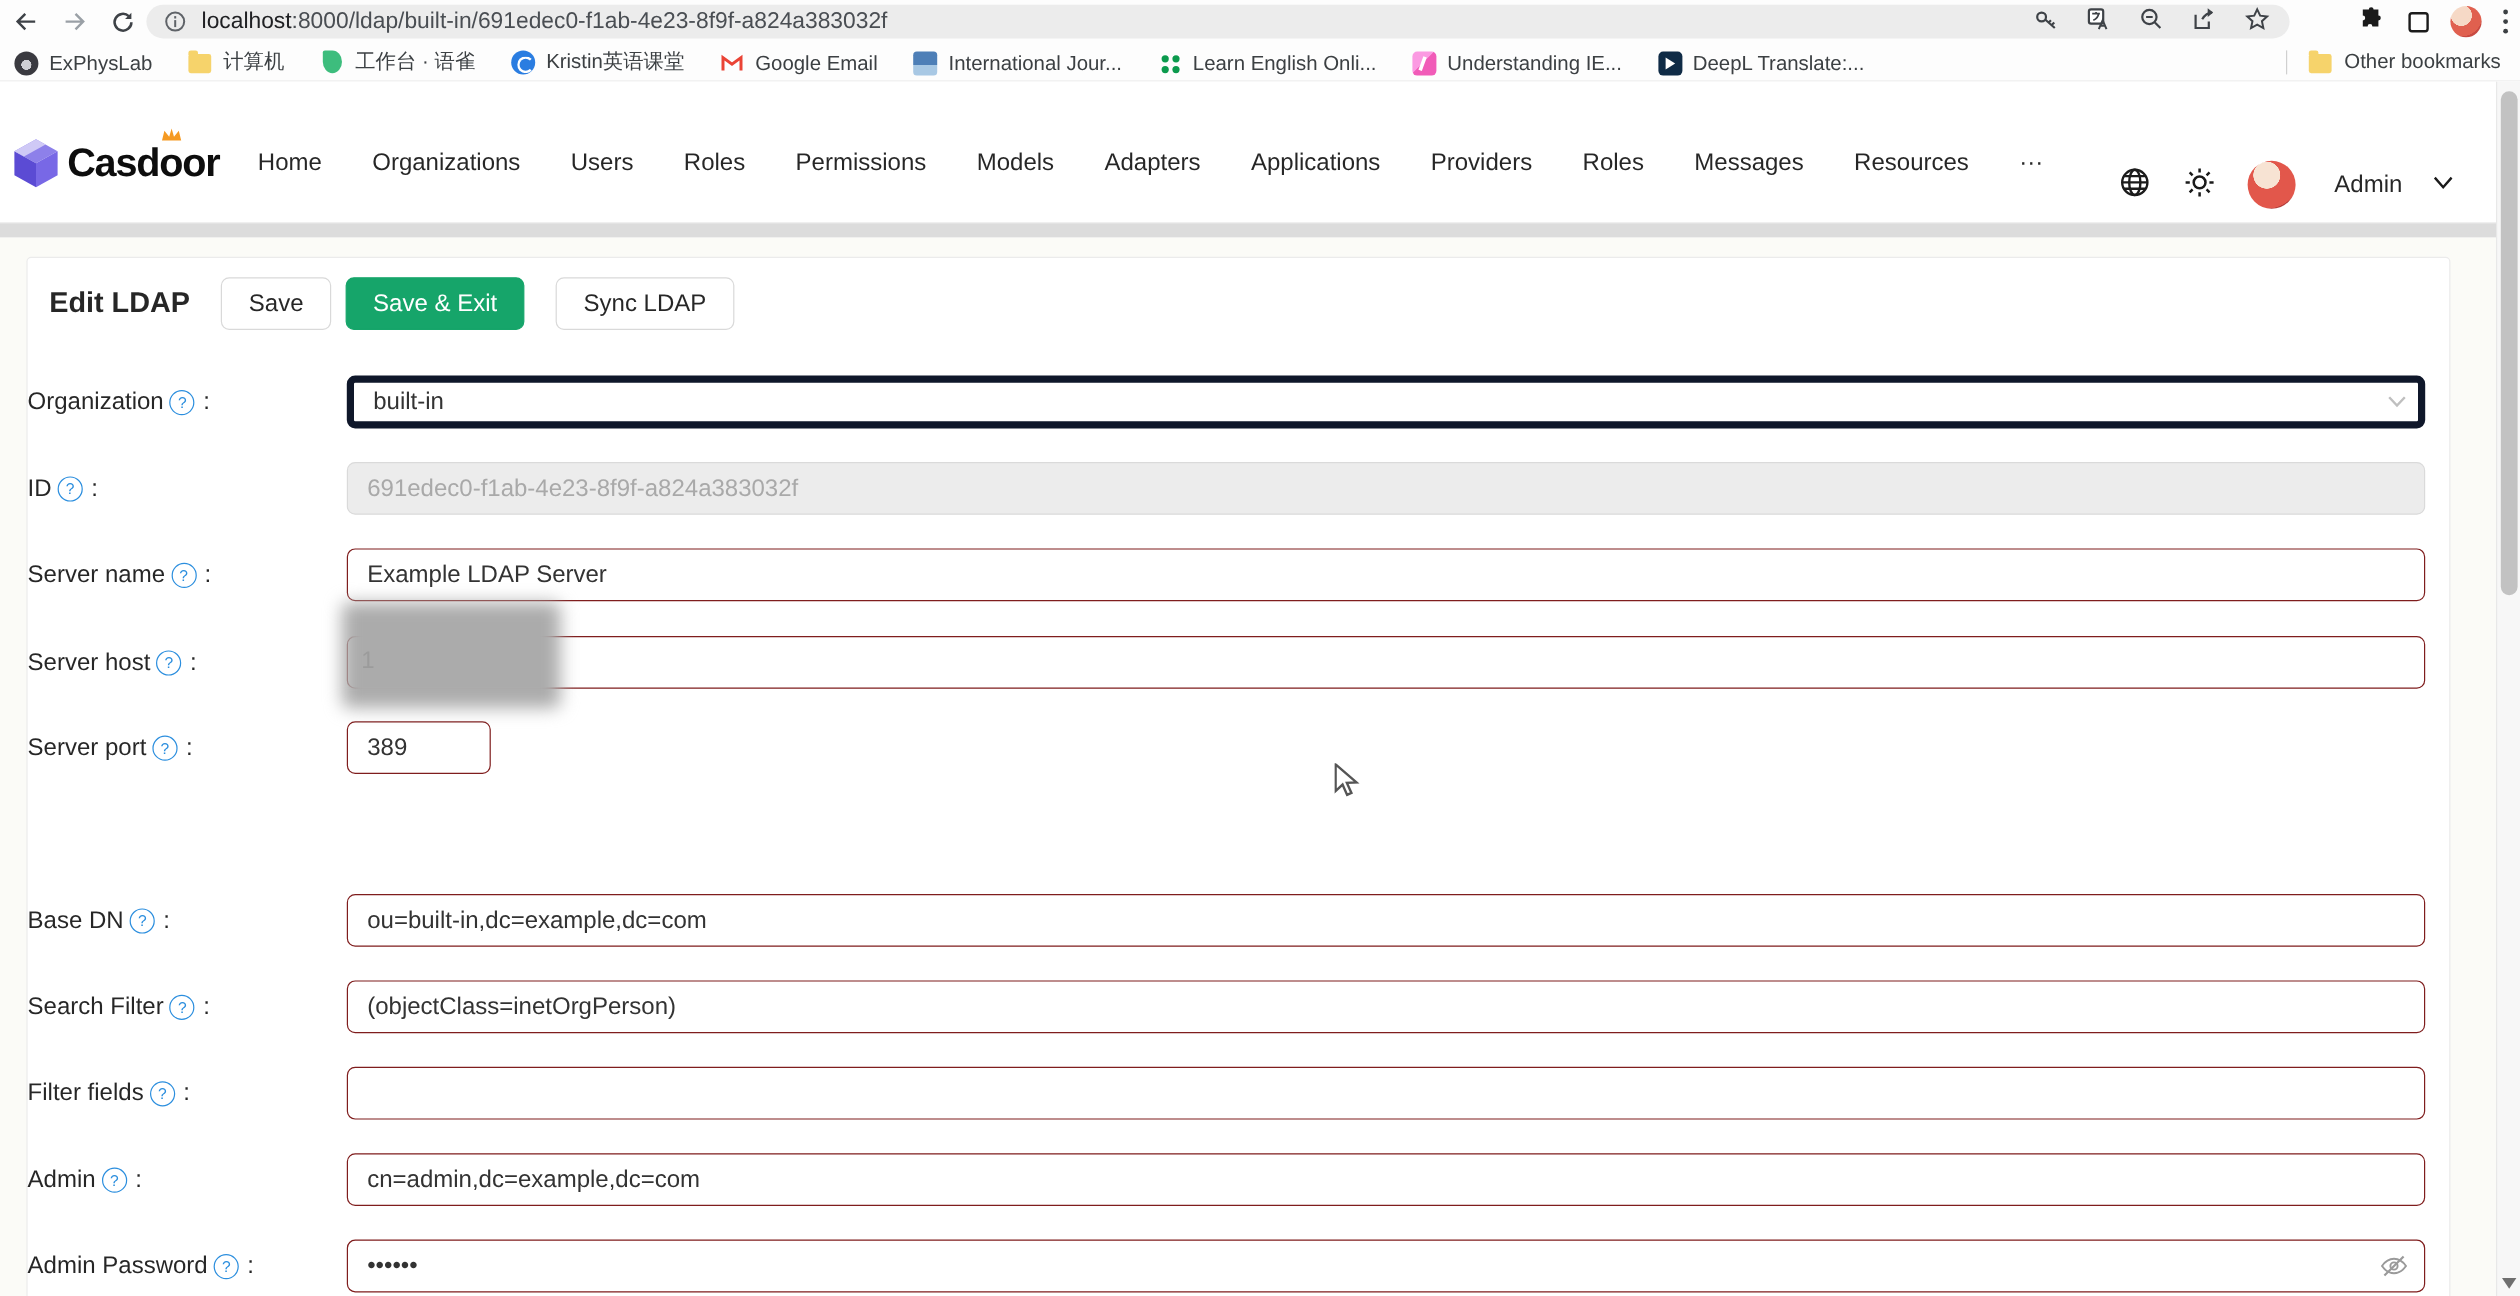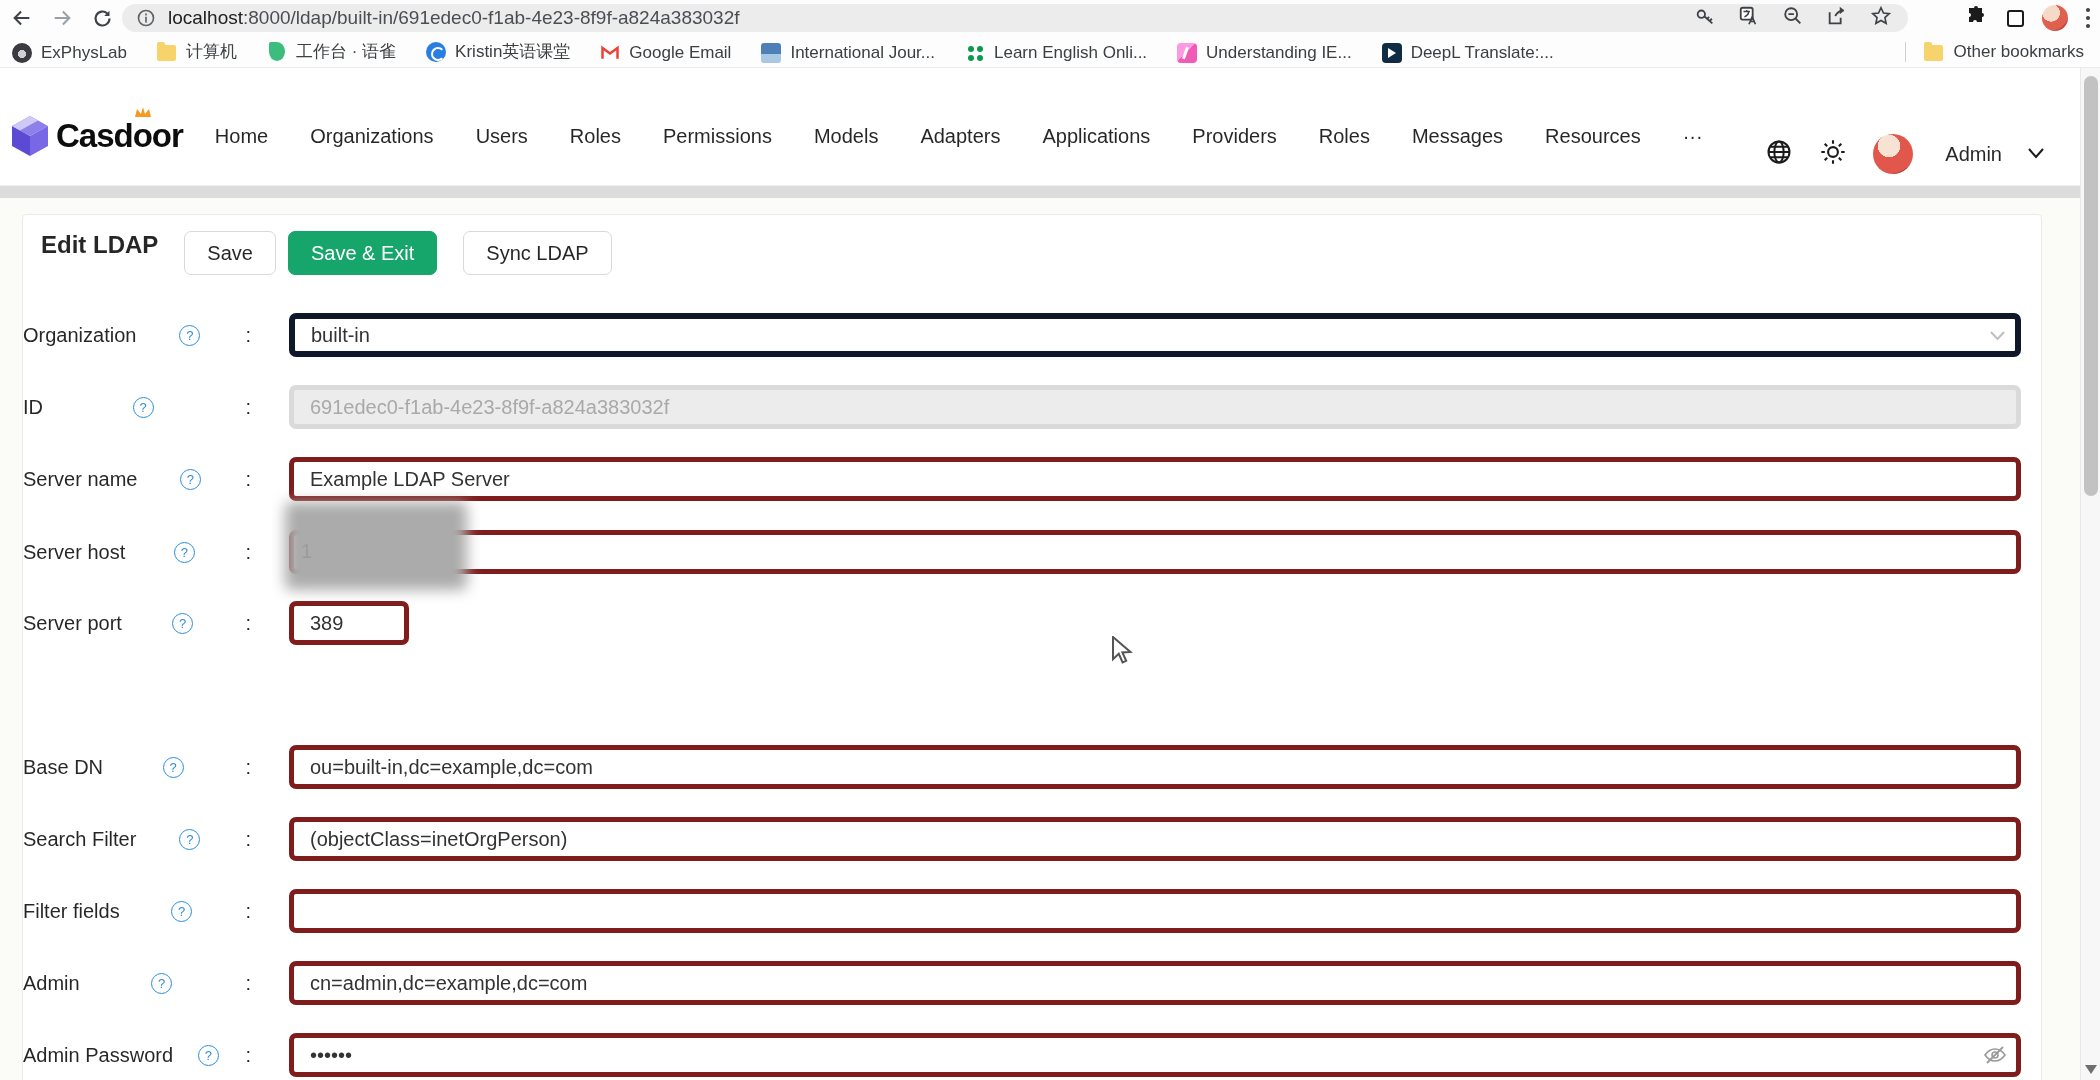--- a/index.html
+++ b/index.html
@@ -51,34 +51,34 @@
   .nav-item { cursor:pointer; white-space:nowrap; }
   .cnav-right { position:absolute; right:56px; top:18px; height:100px; display:flex; align-items:center; gap:26px; }
   .cnav-avatar { width:40px; height:40px; border-radius:50%; background:radial-gradient(circle at 40% 30%, #f7e3d3 0 30%, #e2574b 31% 75%, #b63f3c 76%); }
   .admin-name { font-size:20px; color:rgba(0,0,0,0.85); margin-left:6px; }
 
   .gray-strip { position:absolute; left:0; top:186px; width:2100px; height:12px; background:#dcdcdc; }
   .page-bg { position:absolute; left:0; top:198px; width:2100px; height:882px; background:#fbfbf7; }
 
   
   .card { position:absolute; left:22px; top:214px; width:2020px; height:876px; background:#fff; border:1px solid #ebebeb; border-radius:4px; }
-  .card-head { position:absolute; left:18px; top:16px; height:44px; display:flex; }
+  .card-head { position:absolute; left:18px; top:16px; height:44px; display:flex; align-items:center; }
   .card-title { font-size:24px; font-weight:bold; color:rgba(0,0,0,0.85); }
   .btn { height:44px; padding:0 22px; font-size:20px; display:flex; align-items:center; justify-content:center;
          background:#fff; border:1px solid #d9d9d9; border-radius:7px; color:rgba(0,0,0,0.85); cursor:pointer; }
   .btn.primary { background:#16a56a; border-color:#16a56a; color:#fff; }
   .b1 { margin-left:26px; } .b2 { margin-left:12px; } .b3 { margin-left:26px; }
 
   .form-row { position:absolute; left:0; width:2020px; height:44px; display:flex; }
-  .label-cell { width:266px; padding-right:38px; display:flex; align-items:center; justify-content:space-between; gap:5px; font-size:20px; color:rgba(0,0,0,0.85); white-space:nowrap; }
+  .label-cell { width:266px; padding-right:38px; display:flex; align-items:center; justify-content:flex-start; gap:5px; font-size:20px; color:rgba(0,0,0,0.85); white-space:nowrap; }
   .label-cell::after { content:":"; margin-left:2px; }
   .help { width:21px; height:21px; border:1.5px solid #2b8ede; color:#2b8ede; border-radius:50%; font-size:13px; display:inline-flex; align-items:center; justify-content:center; flex:0 0 auto; }
   .help::before { content:"?"; }
   .input-cell { position:relative; flex:1; margin-right:22px; }
-  .tinput { width:100%; height:44px; border:5px solid #7f1d1d; border-radius:7px; padding:0 16px; font-size:20px; color:#333; background:#fff; outline:none; font-family:"Liberation Sans", sans-serif; }
+  .tinput { width:100%; height:44px; border:1px solid #7f1d1d; border-radius:7px; padding:0 16px; font-size:20px; color:#333; background:#fff; outline:none; font-family:"Liberation Sans", sans-serif; }
   .tinput.disabled { background:#ececec; border-color:#dadada; color:#a9a9a9; }
   .tinput.short { width:120px; }
   .selbox { width:100%; height:44px; border:6px solid #0f172a; border-radius:7px; padding:0 16px; font-size:20px; color:#333; background:#fff; display:flex; align-items:center; }
   .sel-arrow { position:absolute; right:16px; top:14px; }
   .switch { width:62px; height:31px; border-radius:16px; background:rgba(0,0,0,0.25); position:relative; margin-top:6px; cursor:pointer; }
   .switch::after { content:""; position:absolute; left:3px; top:3px; width:25px; height:25px; border-radius:50%; background:#fff; }
   .blur-patch { position:absolute; left:-4px; top:-28px; width:182px; height:88px; background:#ababab; filter:blur(7px); border-radius:6px; z-index:2; }
   .host-hint { position:absolute; left:12px; top:10px; font-size:20px; color:#8f8f8f; z-index:3; opacity:0.55; }
   .eye-ic { position:absolute; right:14px; top:11px; z-index:1; cursor:pointer; }
 

